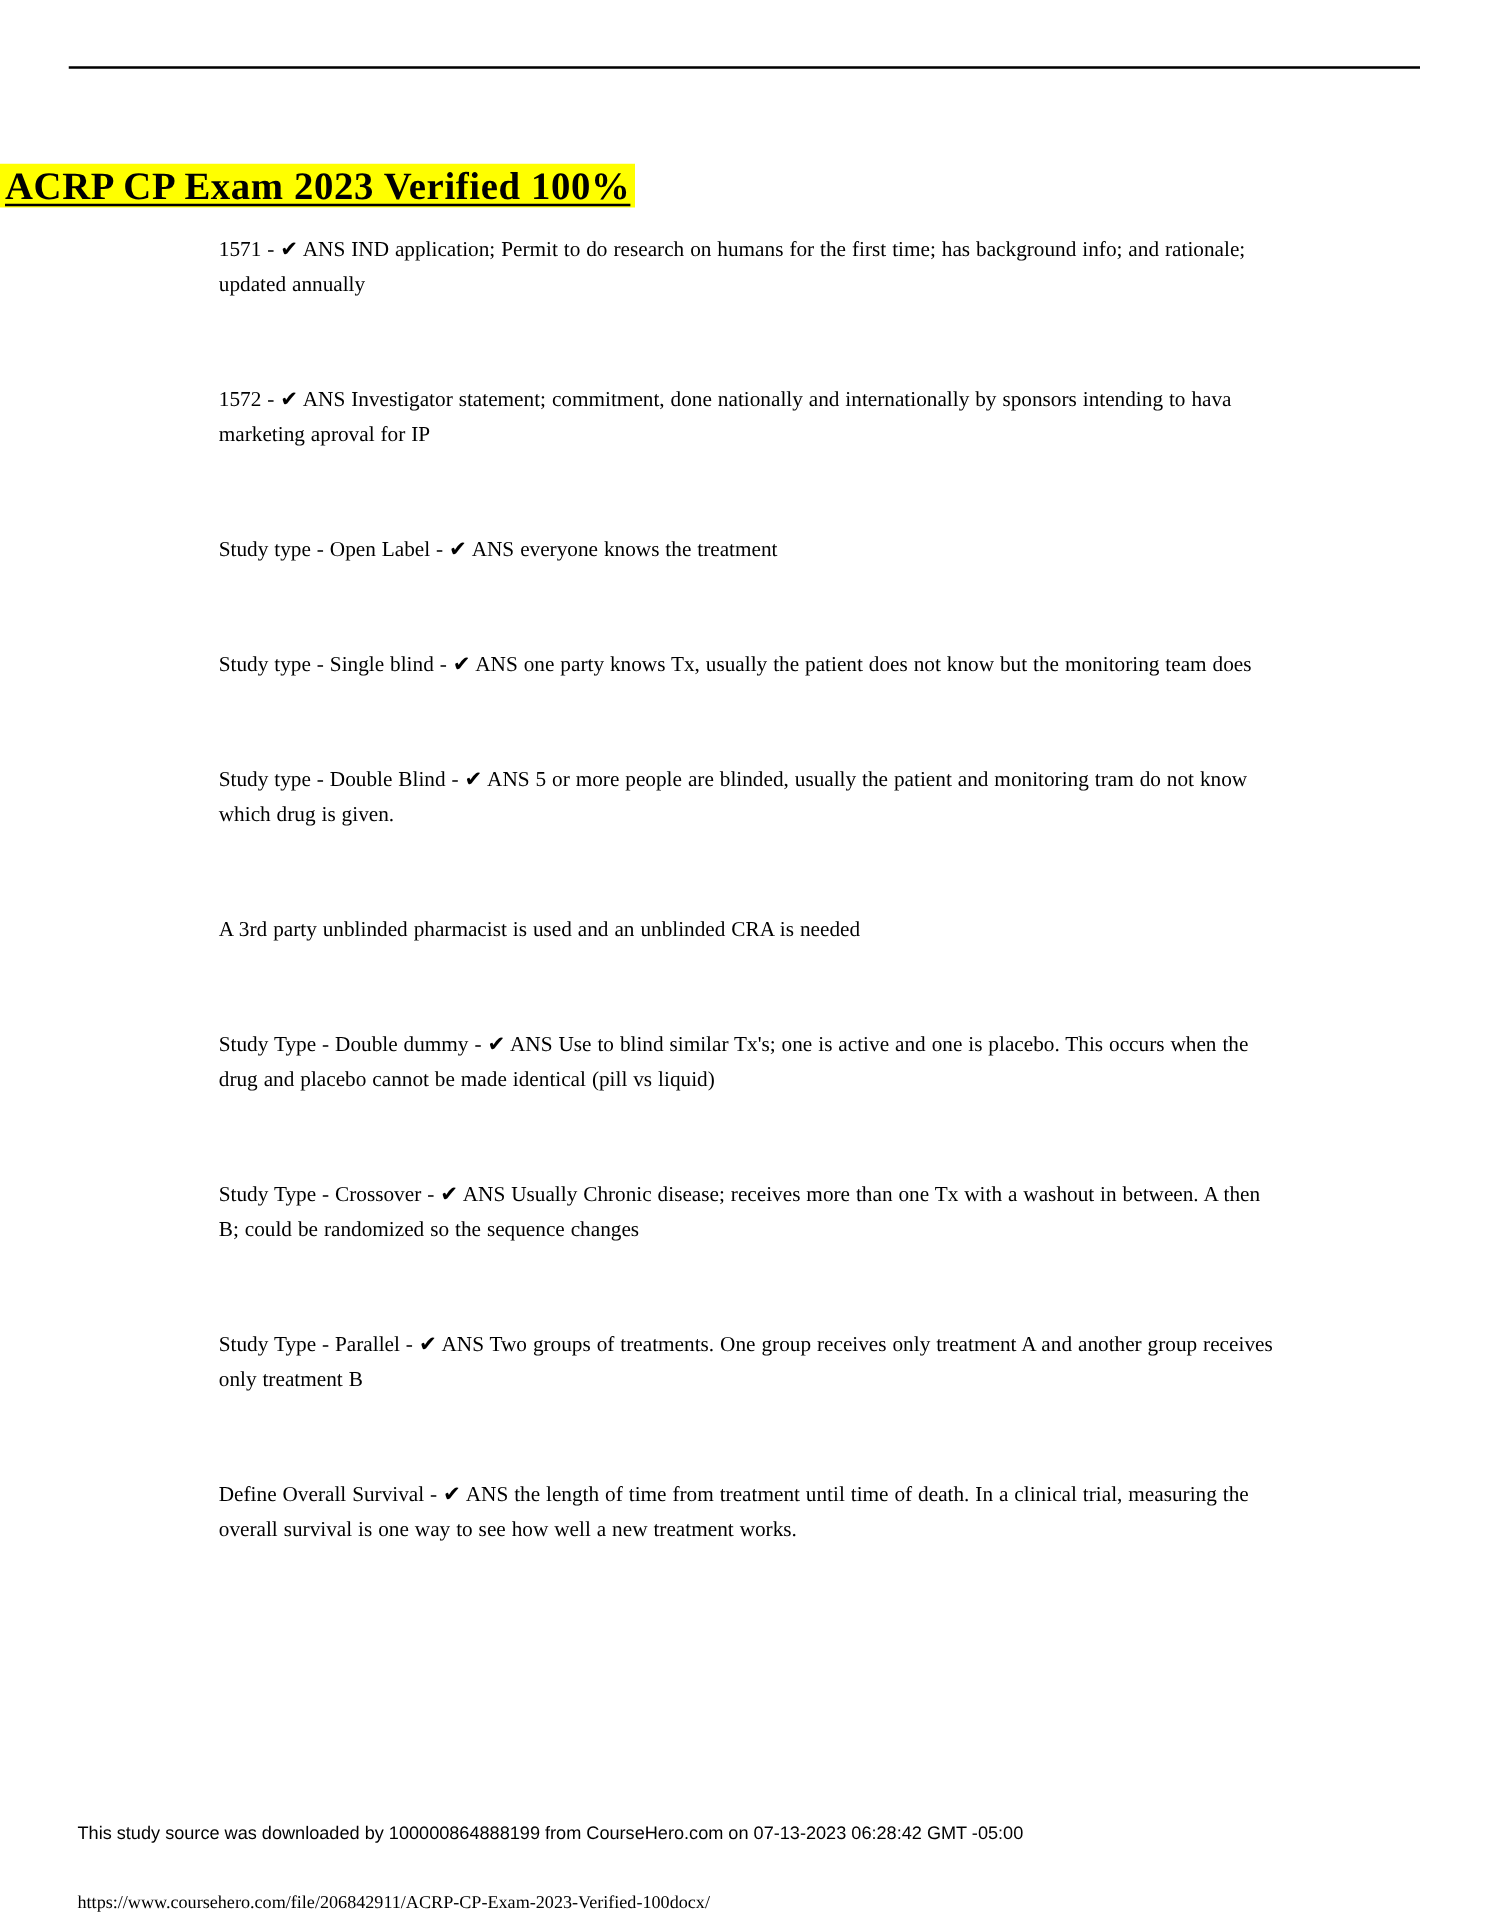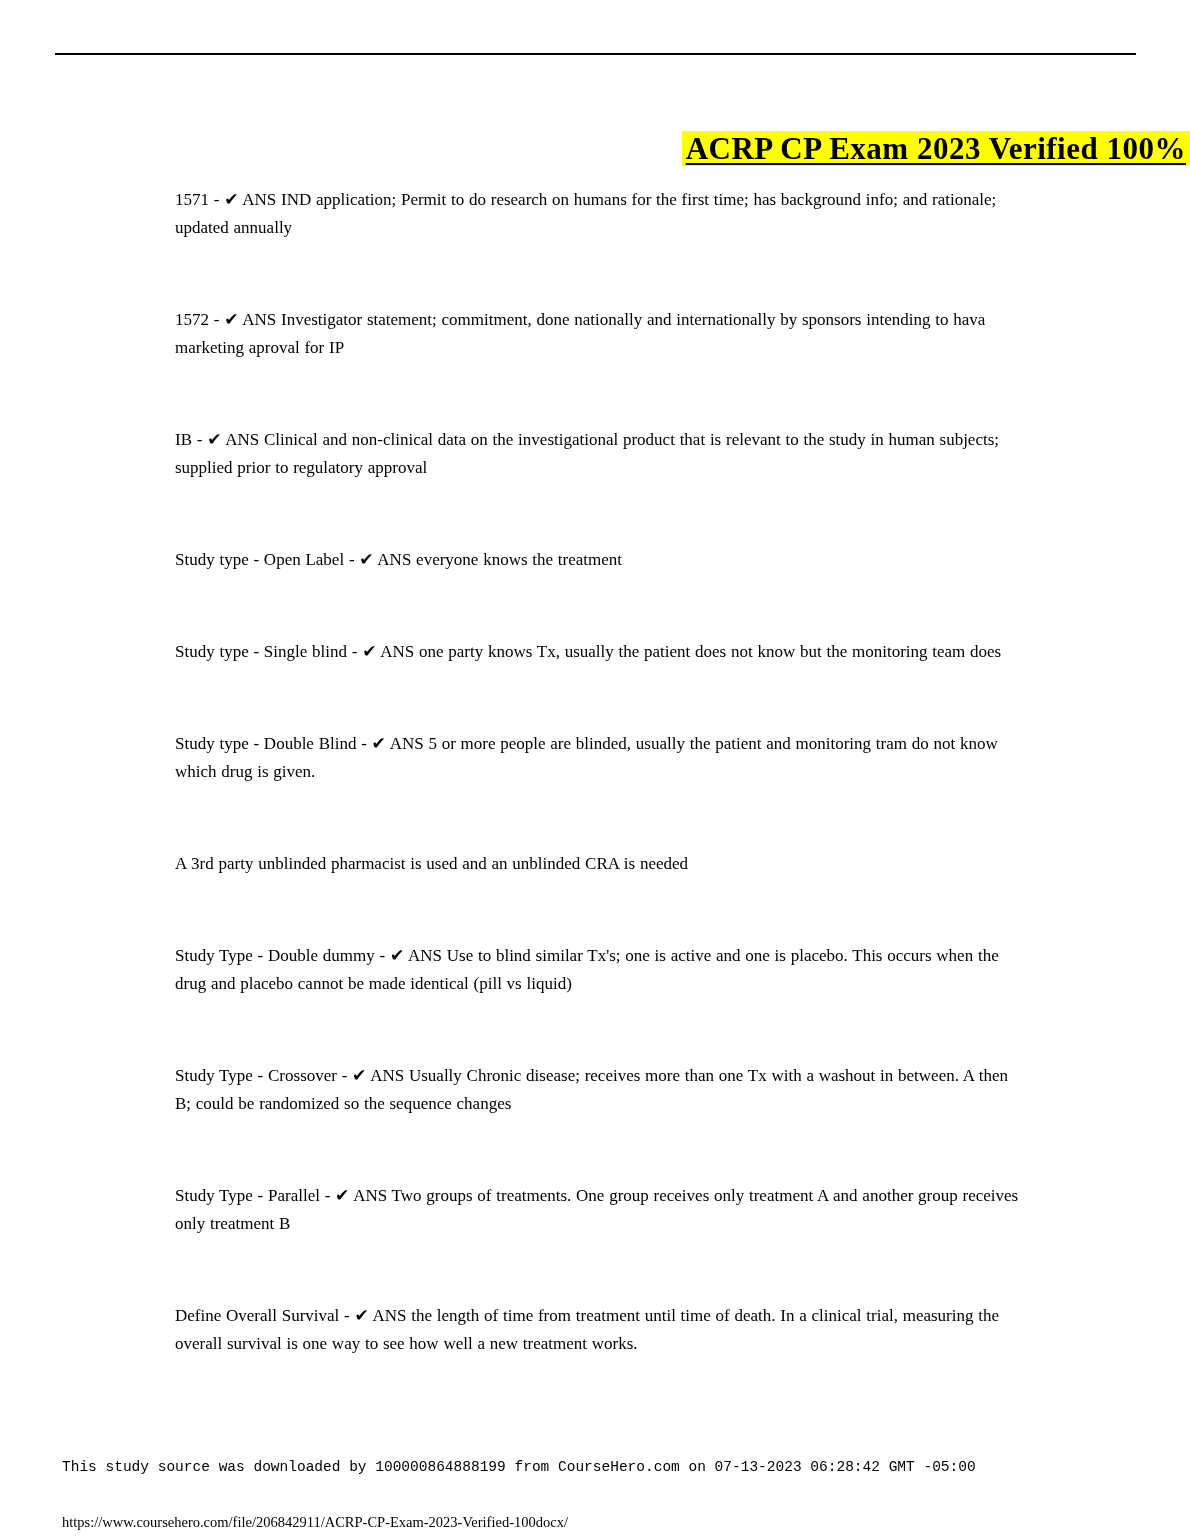--- a/index.html
+++ b/index.html
@@ -19,21 +19,21 @@
     top: 53px;
     width: 1081px;
     height: 2px;
     background: #000000;
   }
   .title-row {
     position: absolute;
     left: 0;
     top: 130px;
     width: 1190px;
-    text-align: right;
+    text-align: left;
   }
   .title-text {
     font-family: "Liberation Serif", "DejaVu Serif", serif;
     font-weight: 700;
     font-size: 31px;
     line-height: 38px;
     color: #000000;
     background: #ffff00;
     text-decoration: underline;
     text-decoration-thickness: 2px;
@@ -52,21 +52,21 @@
     font-size: 17px;
     line-height: 28px;
     color: #000000;
     margin: 0 0 64px 0;
     word-spacing: 0.5px;
   }
   .footer-notice {
     position: absolute;
     left: 62px;
     top: 1457px;
-    font-family: Liberation Mono, monospace;
+    font-family: Liberation Sans, sans-serif;
     font-size: 14.5px;
     line-height: 20px;
     color: #000000;
   }
   .footer-url {
     position: absolute;
     left: 62px;
     top: 1512px;
     font-family: Liberation Serif, serif;
     font-size: 14.5px;
@@ -80,21 +80,20 @@
 
 <div class="top-rule"></div>
 
 <div class="title-row">
   <span class="title-text">ACRP CP Exam 2023 Verified 100%</span>
 </div>
 
 <div class="content">
   <div class="qa-item">1571 - ✔ ANS IND application; Permit to do research on humans for the first time; has background info; and rationale; updated annually</div>
   <div class="qa-item">1572 - ✔ ANS Investigator statement; commitment, done nationally and internationally by sponsors intending to hava marketing aproval for IP</div>
-  <div class="qa-item">IB - ✔ ANS Clinical and non-clinical data on the investigational product that is relevant to the study in human subjects; supplied prior to regulatory approval</div>
   <div class="qa-item">Study type - Open Label - ✔ ANS everyone knows the treatment</div>
   <div class="qa-item">Study type - Single blind - ✔ ANS one party knows Tx, usually the patient does not know but the monitoring team does</div>
   <div class="qa-item">Study type - Double Blind - ✔ ANS 5 or more people are blinded, usually the patient and monitoring tram do not know which drug is given.</div>
   <div class="qa-item">A 3rd party unblinded pharmacist is used and an unblinded CRA is needed</div>
   <div class="qa-item">Study Type - Double dummy - ✔ ANS Use to blind similar Tx's; one is active and one is placebo. This occurs when the drug and placebo cannot be made identical (pill vs liquid)</div>
   <div class="qa-item">Study Type - Crossover - ✔ ANS Usually Chronic disease; receives more than one Tx with a washout in between. A then B; could be randomized so the sequence changes</div>
   <div class="qa-item">Study Type - Parallel - ✔ ANS Two groups of treatments. One group receives only treatment A and another group receives only treatment B</div>
   <div class="qa-item">Define Overall Survival - ✔ ANS the length of time from treatment until time of death. In a clinical trial, measuring the overall survival is one way to see how well a new treatment works.</div>
 </div>
 

